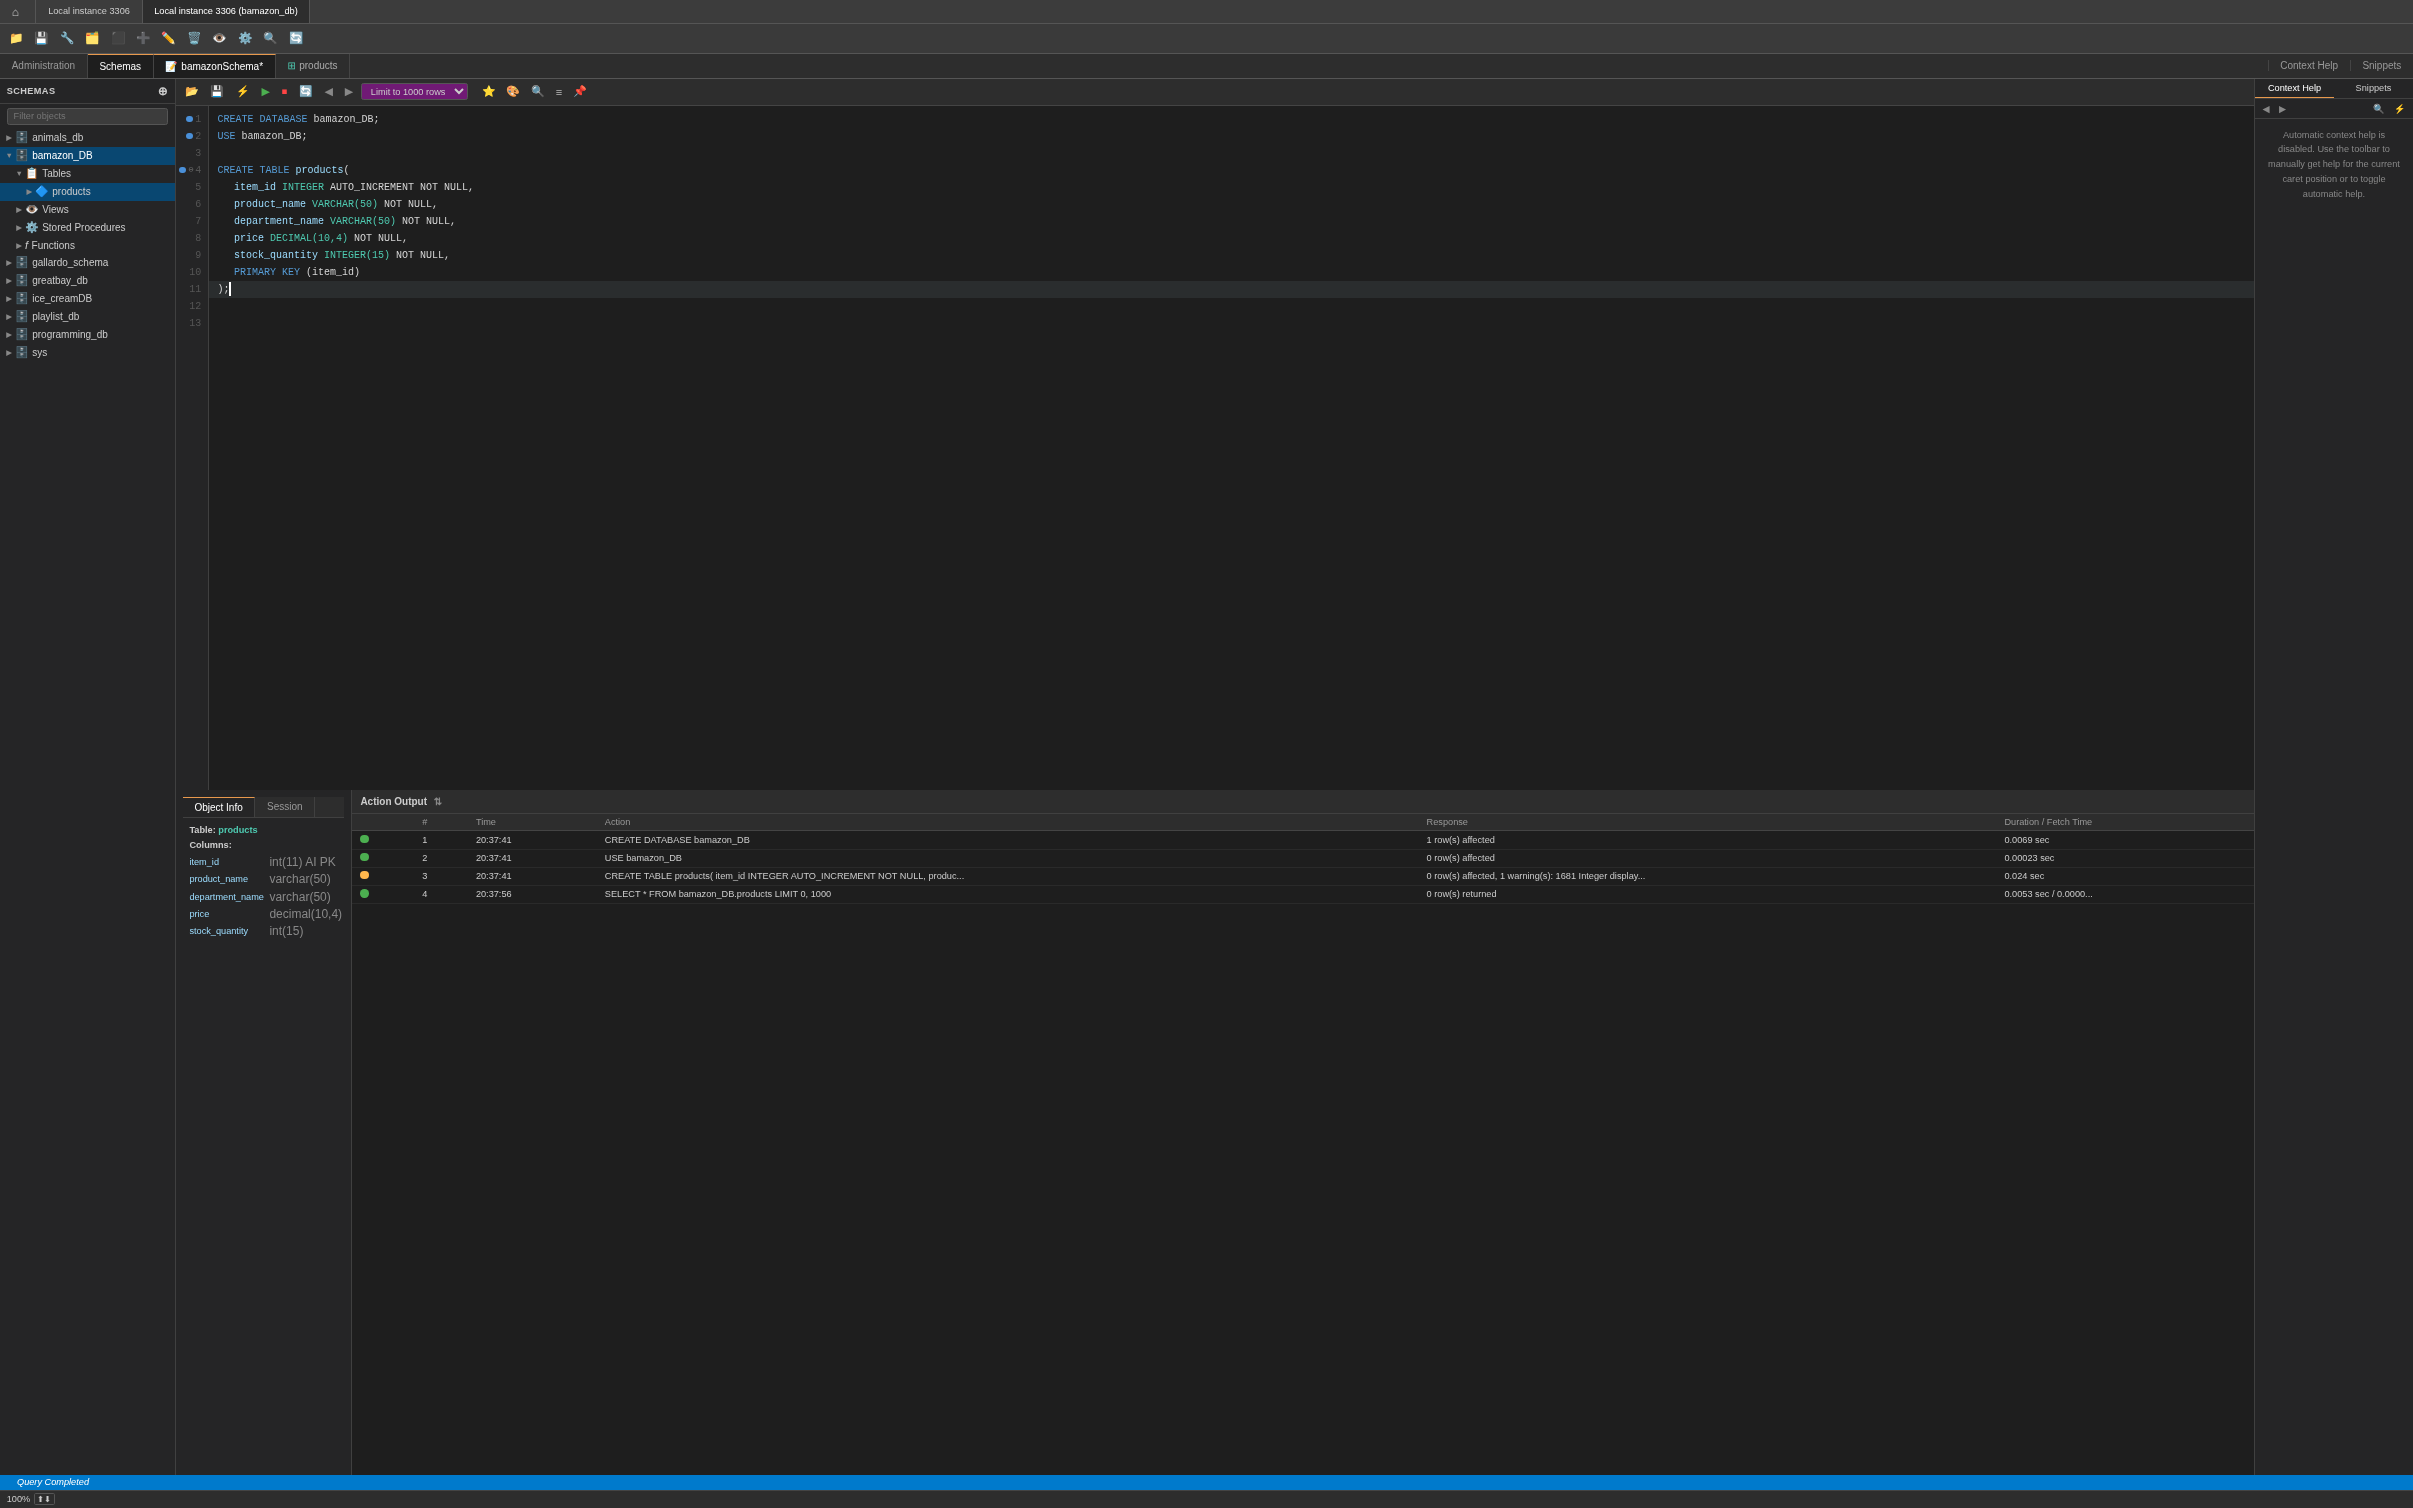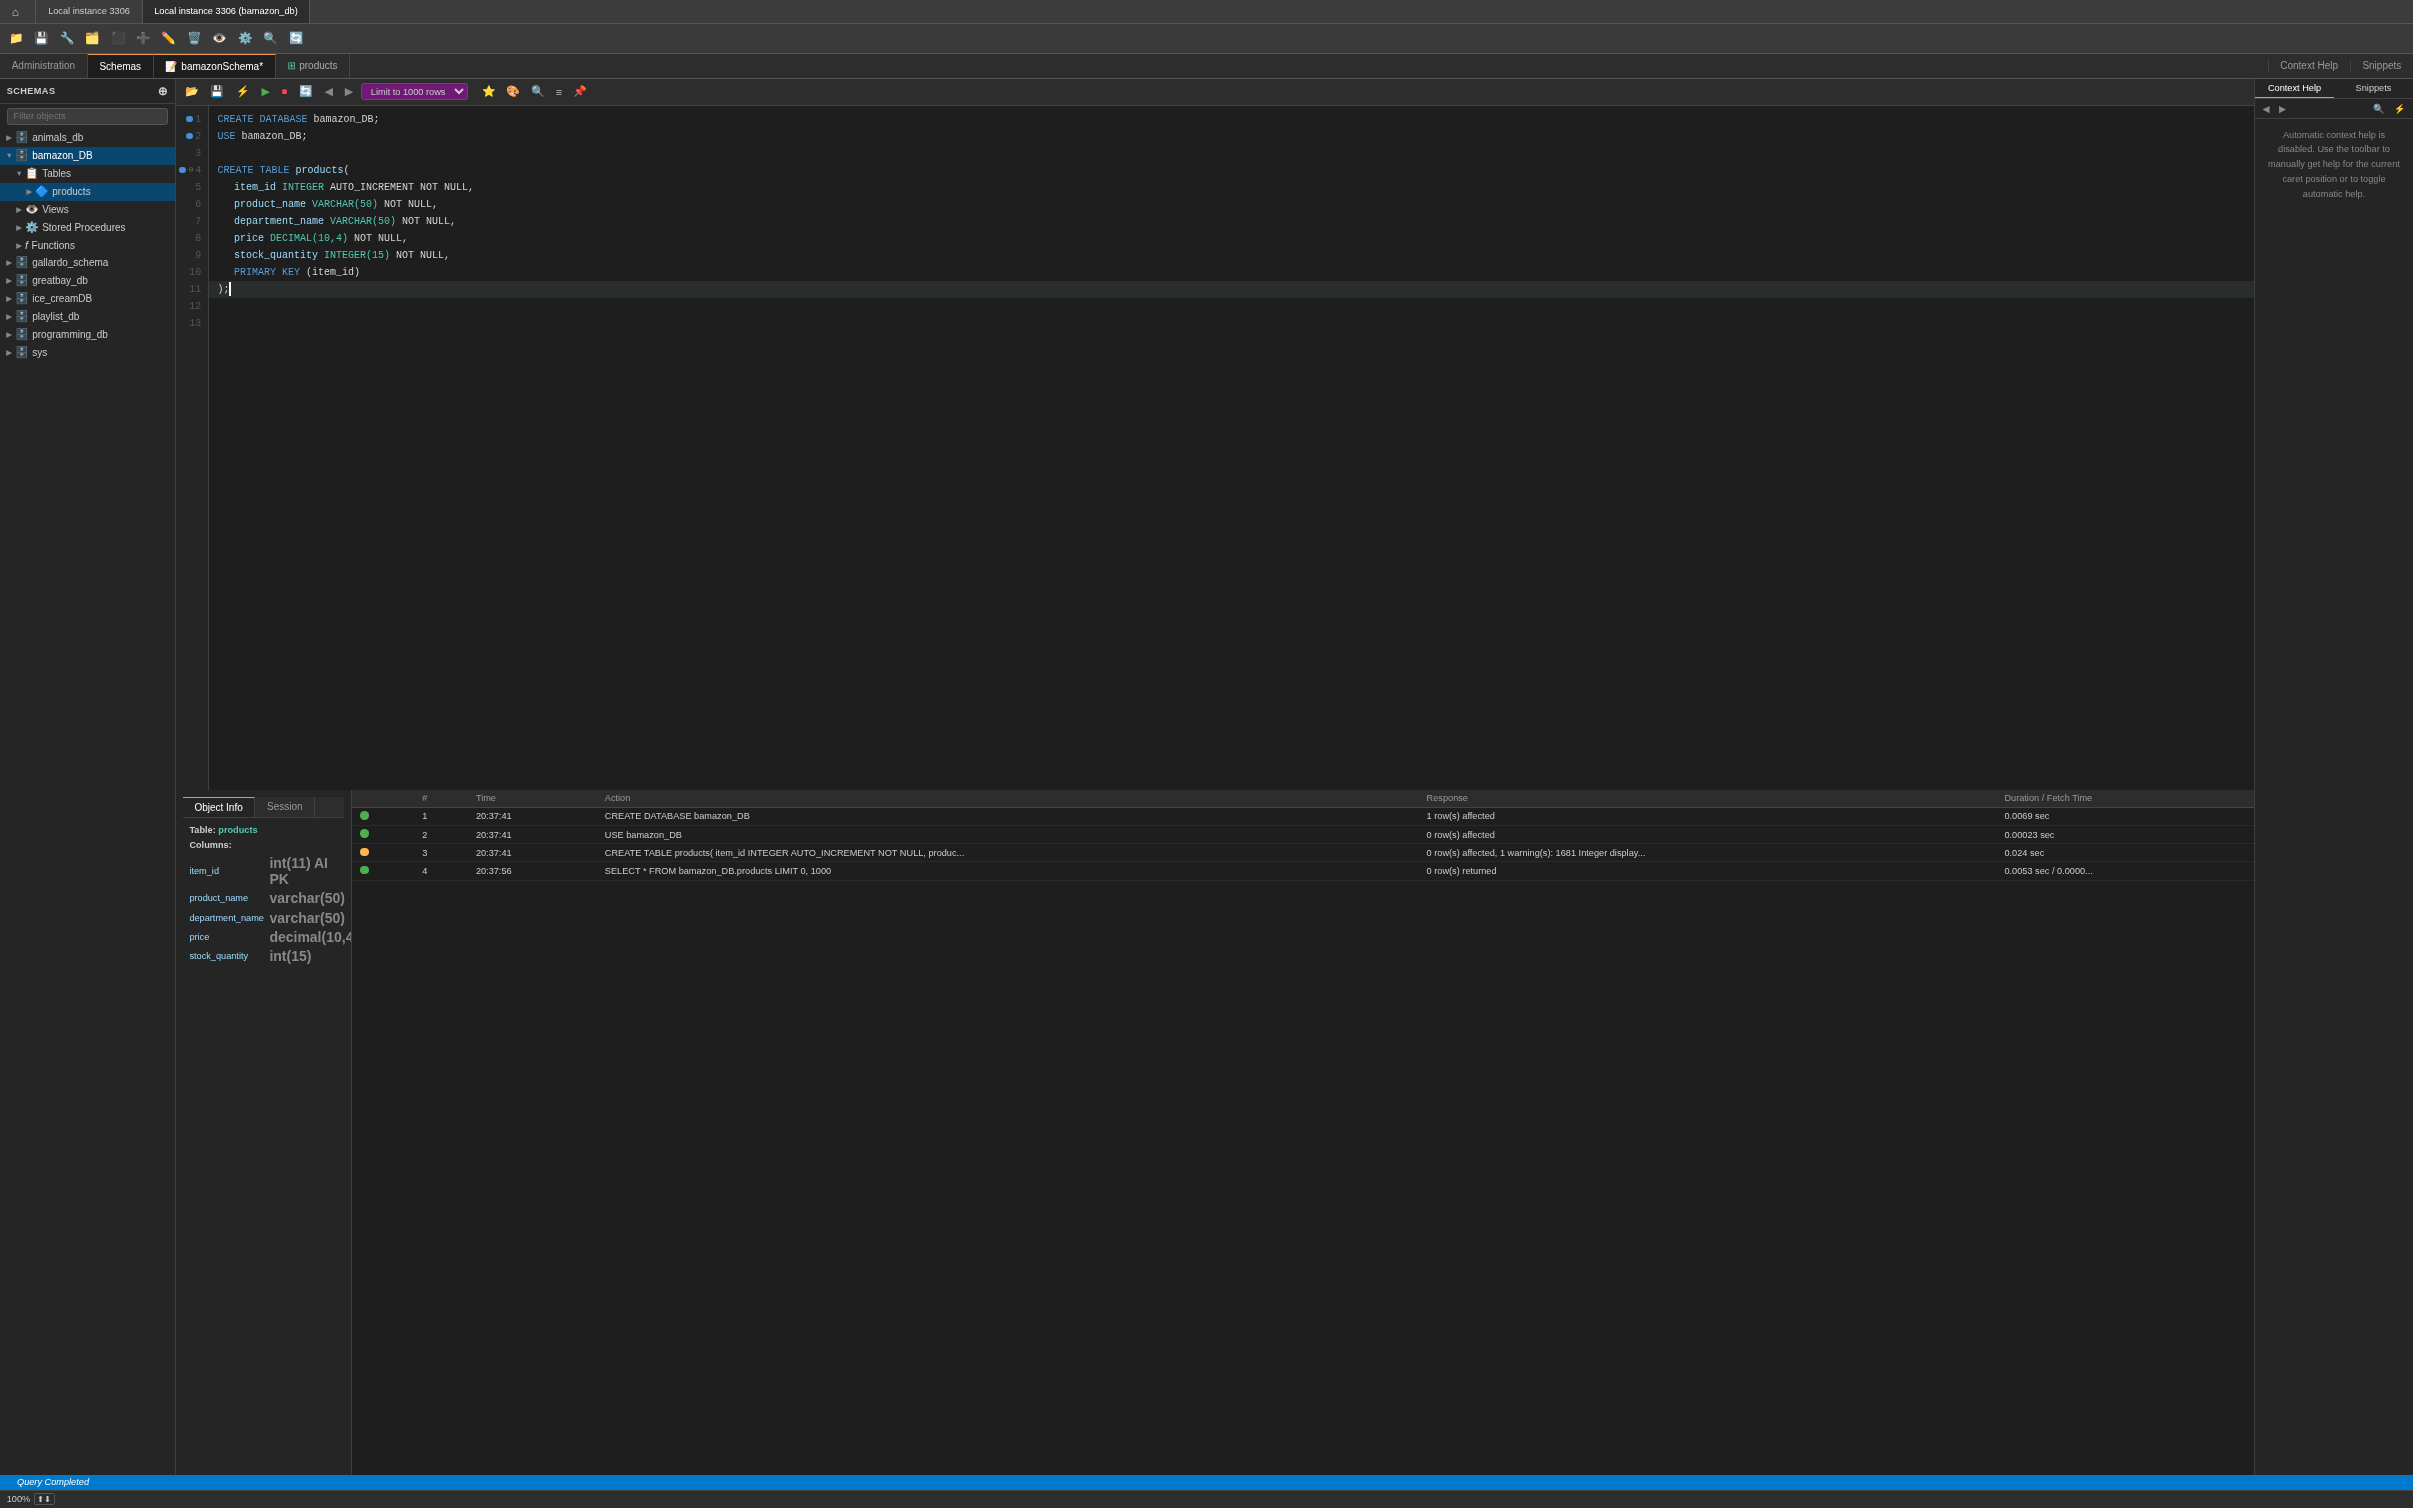--- a/index.html
+++ b/index.html
@@ -71,21 +71,21 @@
     .oi-tab { padding: 4.2px 11.7px; font-size: 10px; color: #999; cursor: pointer; border-right: 0.8px solid #404040; }
     .oi-tab.active { color: #fff; background: #252526; border-top: 1.7px solid #e8994d; }
 
     
     .object-info-content { background: #252526; padding: 6.7px; font-size: 9.2px; color: #ccc; width: 176px; border-right: 0.8px solid #404040; overflow-y: auto; }
     .oi-title { font-weight: bold; margin-bottom: 5px; }
     .oi-table-name { color: #4ec9b0; }
     .oi-columns { margin-bottom: 3.4px; font-weight: bold; }
     .oi-col-row { display: flex; align-items: center; padding: 1.7px 0; gap: 5px; }
     .oi-col-name { color: #9cdcfe; min-width: 75px; }
-    .oi-col-type { color: #888; font-size: 14px; font-weight: bold; }
+    .oi-col-type { color: #888; font-size: 12px; }
 
     
     .action-output { flex: 1; display: flex; flex-direction: column; overflow: hidden; }
     .ao-header { display: flex; align-items: center; background: #2d2d2d; padding: 3.4px 8.4px; border-bottom: 0.8px solid #404040; font-size: 10px; font-weight: bold; color: #ccc; gap: 6.7px; height: 23.5px; }
     .ao-table { flex: 1; overflow-y: auto; }
     .ao-table table { width: 100%; border-collapse: collapse; font-size: 9.2px; }
     .ao-table th { background: #2d2d2d; padding: 3.4px 8.4px; text-align: left; border-bottom: 0.8px solid #444; color: #999; font-weight: normal; white-space: nowrap; }
     .ao-table td { padding: 3.4px 8.4px; border-bottom: 0.8px solid #2a2a2a; color: #ccc; white-space: nowrap; }
     .zoom-control { display: flex; align-items: center; gap: 3.4px; }
 
@@ -344,20 +344,24 @@
             <span class="oi-col-type">decimal(10,4)</span>
           </div>
           <div class="oi-col-row">
             <span class="oi-col-name">stock_quantity</span>
             <span class="oi-col-type">int(15)</span>
           </div>
         </div>
       </div>
 
       <div class="action-output">
+        <div class="ao-header">
+          <span>Action Output</span>
+          <span style="cursor:pointer; color:#888;">⇅</span>
+        </div>
         <div class="ao-table">
           <table>
             <thead>
               <tr>
                 <th></th>
                 <th>#</th>
                 <th>Time</th>
                 <th>Action</th>
                 <th>Response</th>
                 <th>Duration / Fetch Time</th>

